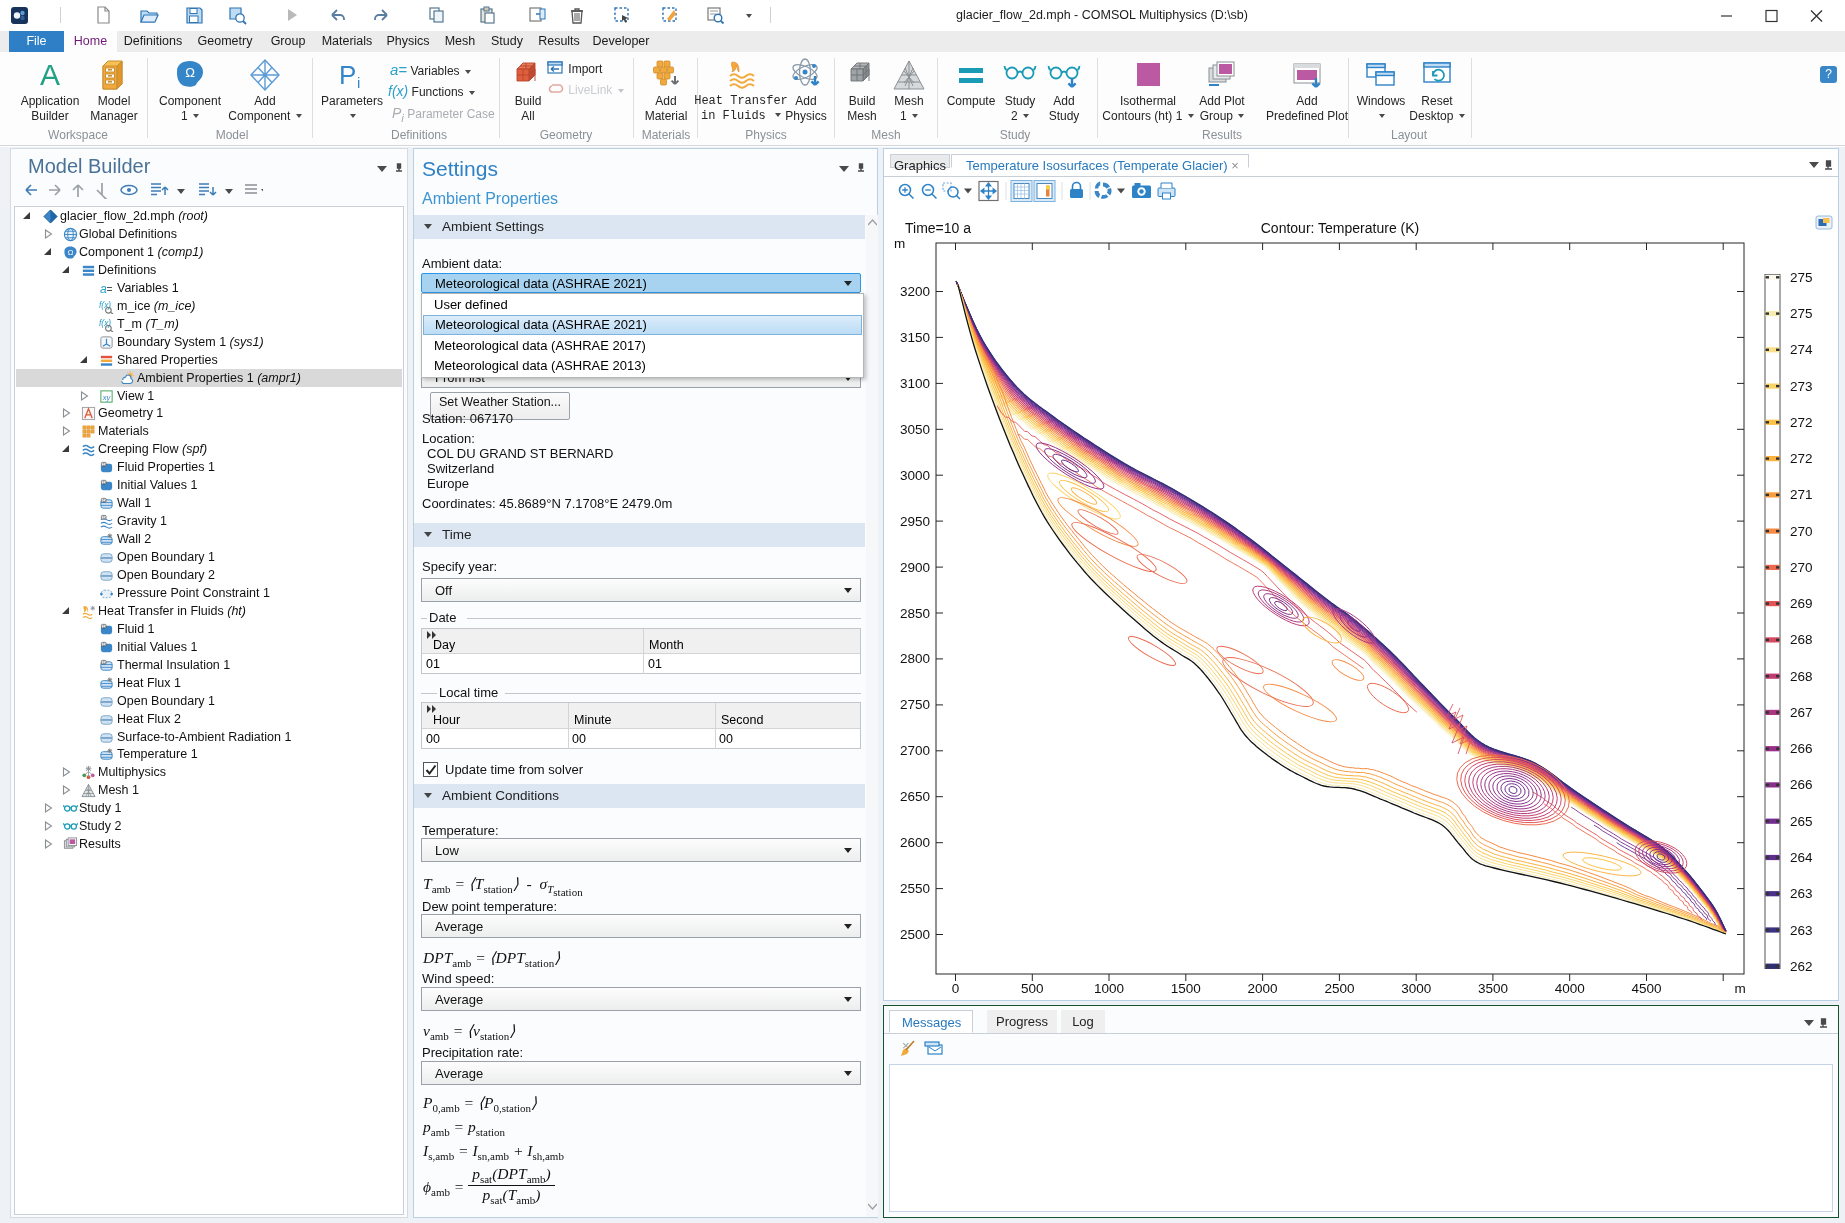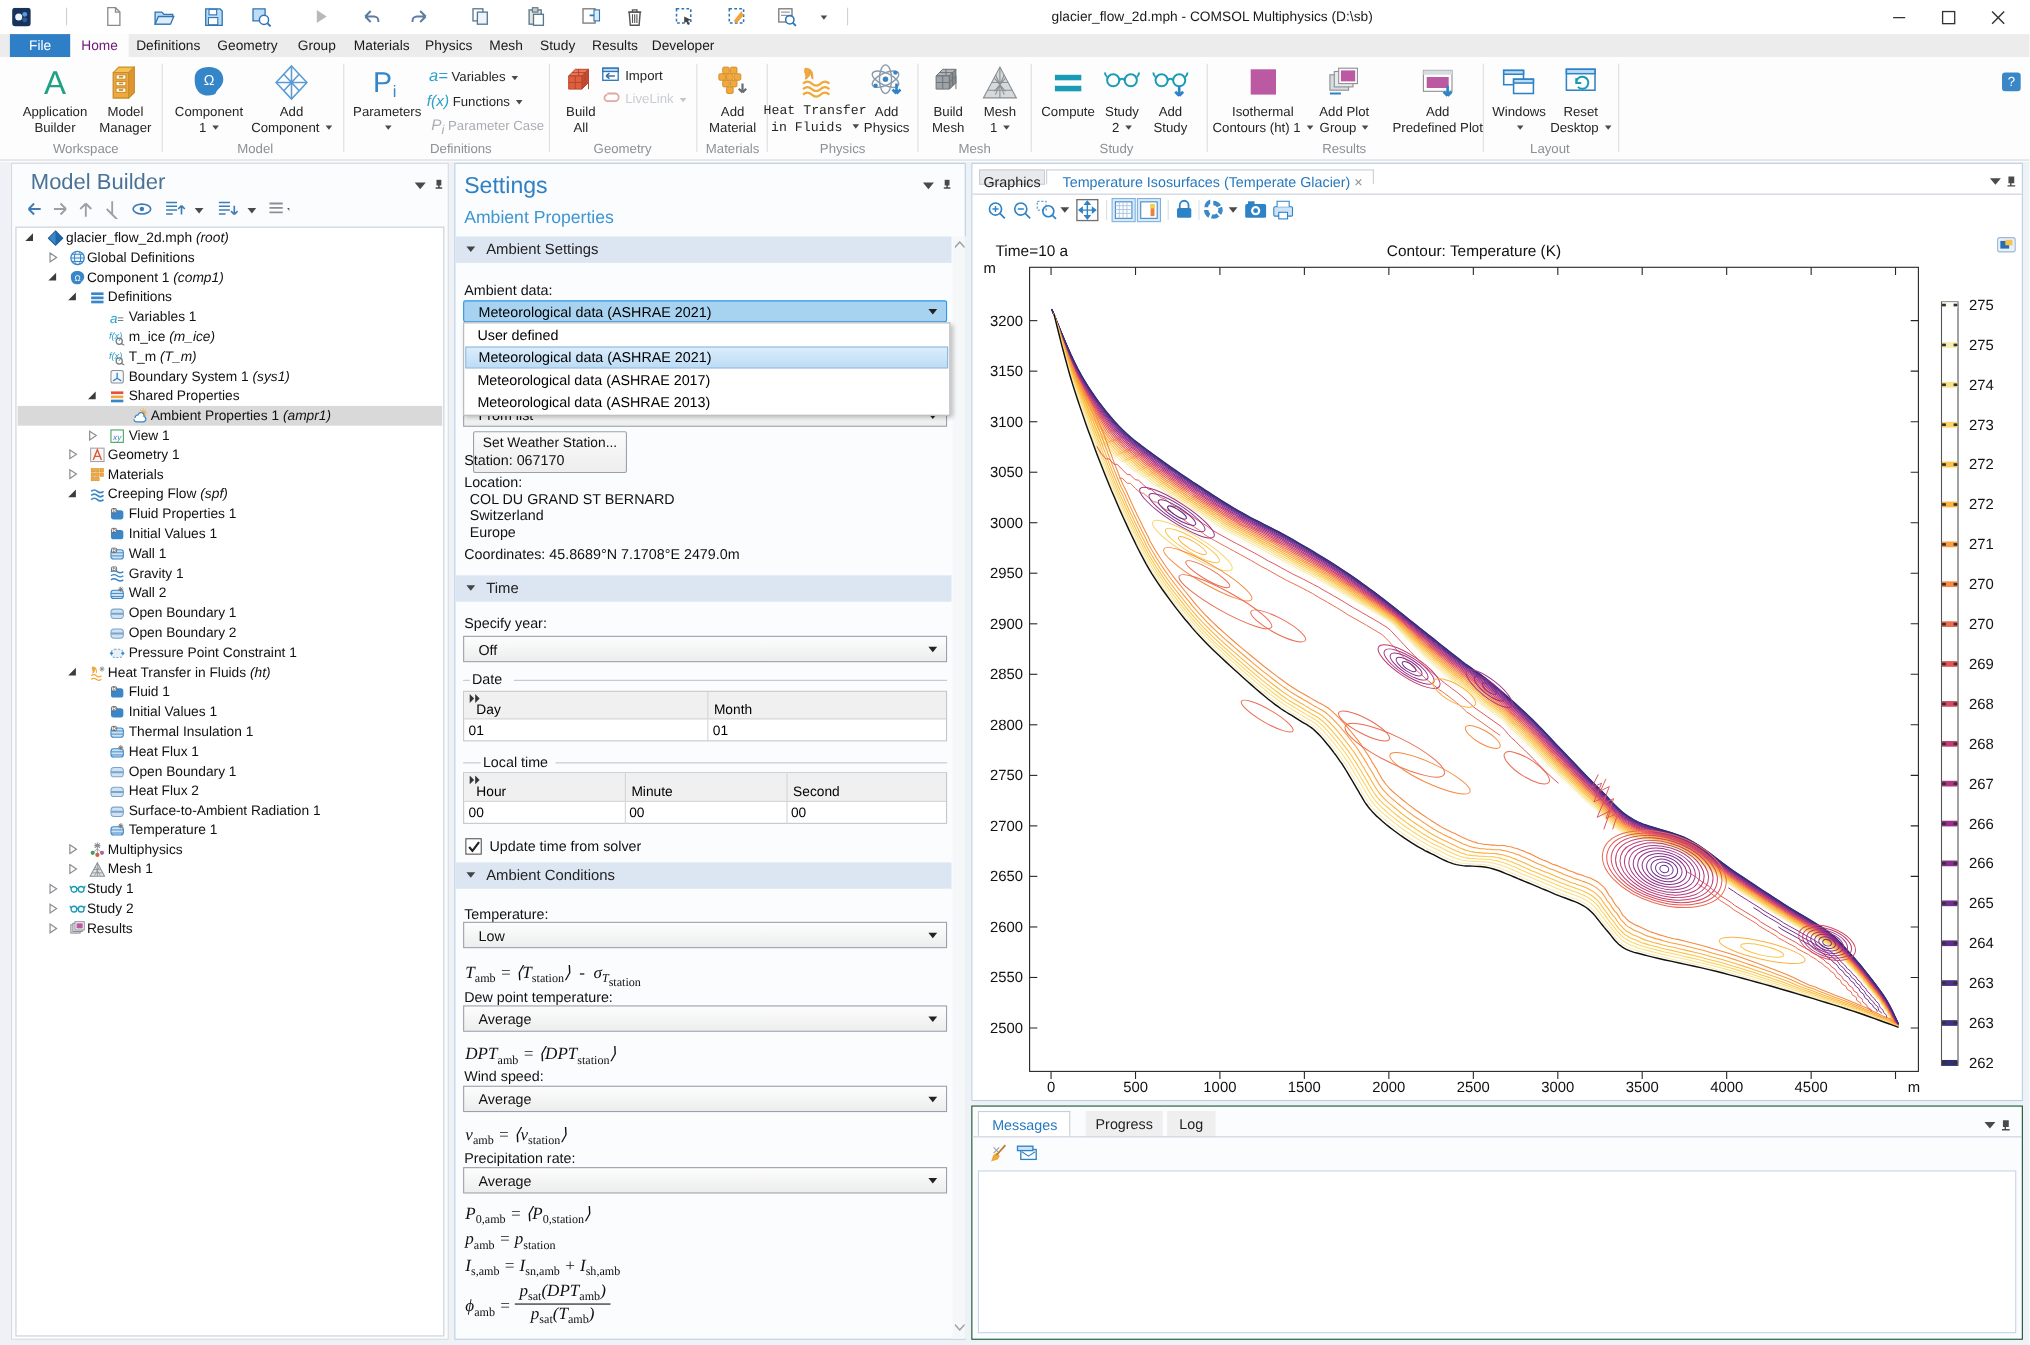--- a/index.html
+++ b/index.html
@@ -706,21 +706,21 @@
             <span style="position:absolute;left:12px;top:2px">Meteorological data (ASHRAE 2017)</span>
           </div>
           <div style="position:absolute;left:0;top:62px;width:443px;height:20px;">
             <span style="position:absolute;left:12px;top:2px">Meteorological data (ASHRAE 2013)</span>
           </div>
         </div>
         <div class="combo" style="top:222px;height:17px;z-index:1">
           <span class="tx" style="top:-2px">From list</span>
           <div class="ar" style="top:4px"></div>
         </div>
-        <div class="abs" style="left:16px;top:243px;width:140px;height:38px;background:linear-gradient(#fbfbfb,#ededee);border:1px solid #9aa1aa;border-radius:2px;font-size:12.5px;color:#111;text-align:center;line-height:19px">Set Weather Station...</div>
+        <div class="abs" style="left:16px;top:243px;width:140px;height:28px;background:linear-gradient(#fbfbfb,#ededee);border:1px solid #9aa1aa;border-radius:2px;font-size:12.5px;color:#111;text-align:center;line-height:19px">Set Weather Station...</div>
         <div class="slbl" style="left:8px;top:262px">Station: 067170</div>
         <div class="slbl" style="left:8px;top:282px">Location:</div>
         <div class="slbl" style="left:13px;top:297px">COL DU GRAND ST BERNARD</div>
         <div class="slbl" style="left:13px;top:312px">Switzerland</div>
         <div class="slbl" style="left:13px;top:327px">Europe</div>
         <div class="slbl" style="left:8px;top:347px">Coordinates: 45.8689°N 7.1708°E 2479.0m</div>
         <div class="sechead" style="top:374px">
           <div class="ar"></div>
           <div class="tx">Time</div>
         </div>

